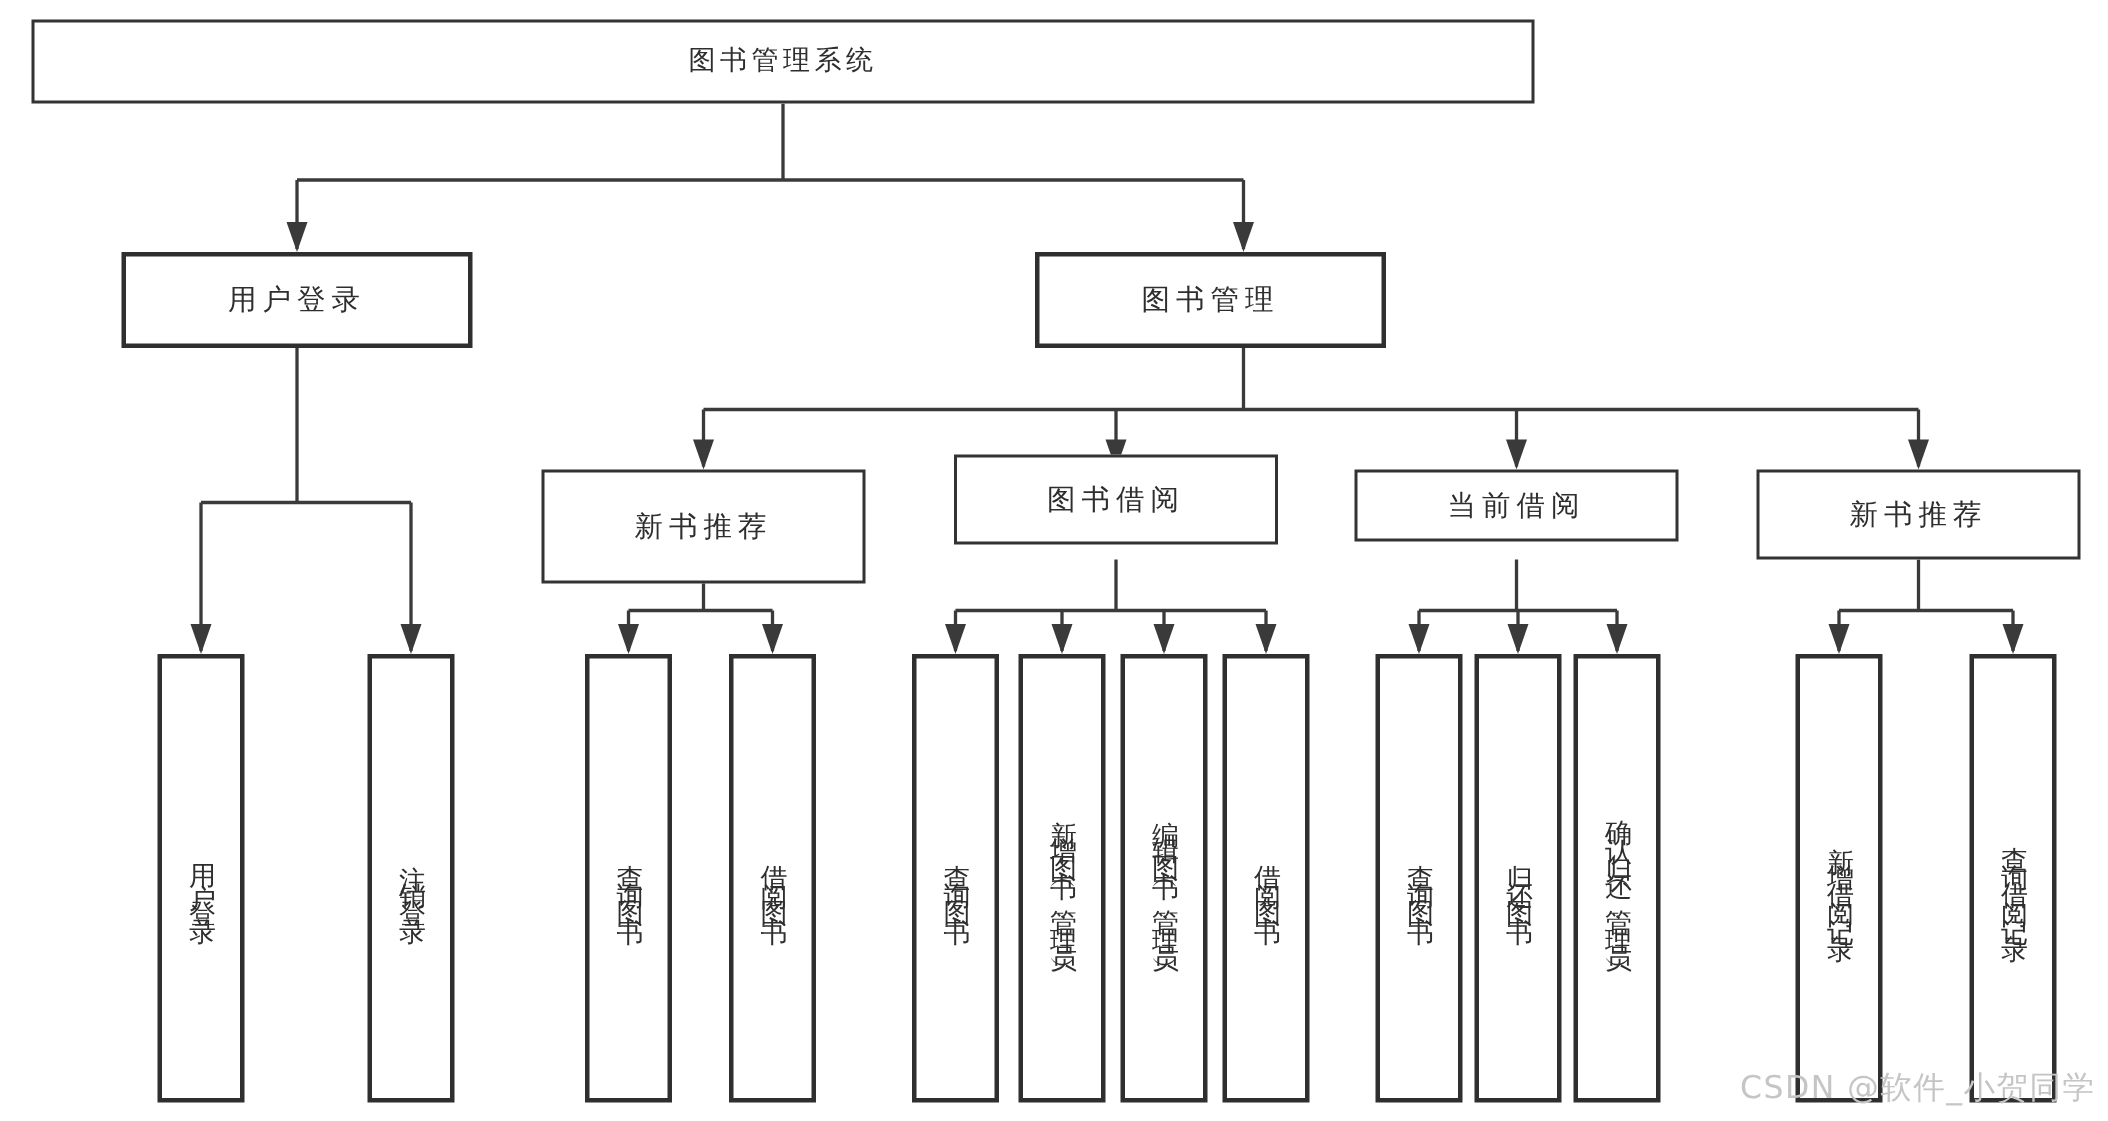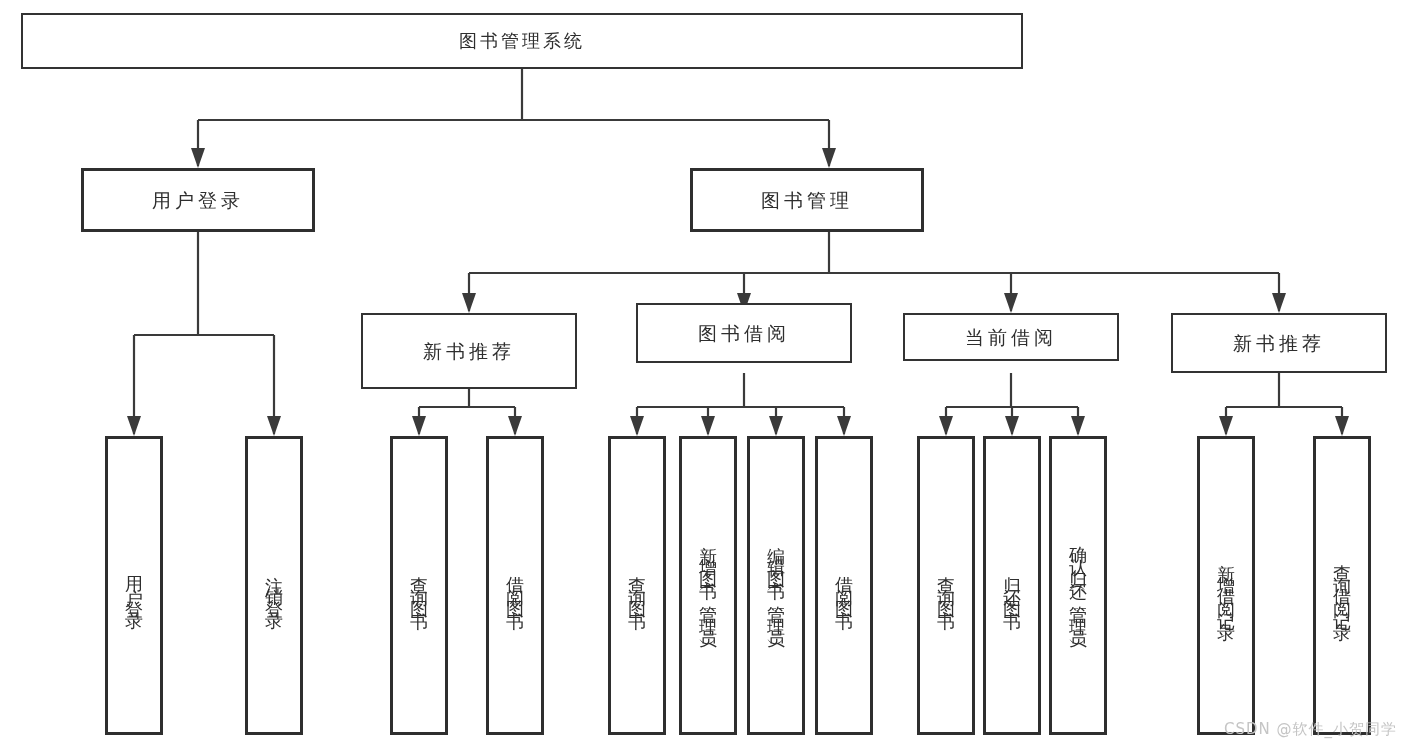--- a/index.html
+++ b/index.html
@@ -7,21 +7,21 @@
   #stage{position:relative;width:1405px;height:747px;background:#ffffff;overflow:hidden;}
   #wires{position:absolute;left:0;top:0;width:1405px;height:747px;}
   .box{position:absolute;background:#fff;border:2px solid #333;box-sizing:border-box;
        display:flex;align-items:center;justify-content:center;z-index:2;}
   .bold-border{border-width:3px;border-color:#2f2f2f;}
   .hlabel{font-size:19px;color:#2e2e2e;letter-spacing:4px;white-space:nowrap;line-height:1;}
   .root-label{font-size:18px;letter-spacing:3px;}
   .leaf{border-width:3px;border-color:#2f2f2f;}
   .vlabel{writing-mode:vertical-rl;text-orientation:mixed;font-size:18px;color:#2e2e2e;
           letter-spacing:12px;line-height:1;white-space:nowrap;}
-  .watermark{position:absolute;right:8px;bottom:8px;font-size:15px;color:#c5c5c5;
+  .watermark{position:absolute;right:8px;bottom:8px;font-size:21px;color:#c5c5c5;
              letter-spacing:1px;z-index:5;white-space:nowrap;}
 </style>
 </head>
 <body>
 
 <div id="stage">
 
   <svg id="wires" viewBox="0 0 1405 747" xmlns="http://www.w3.org/2000/svg">
     <path d="M522 69 V120 M198 120 H829 M198 120 V166 M829 120 V166
              M198 232 V335 M134 335 H274 M134 335 V434 M274 335 V434

